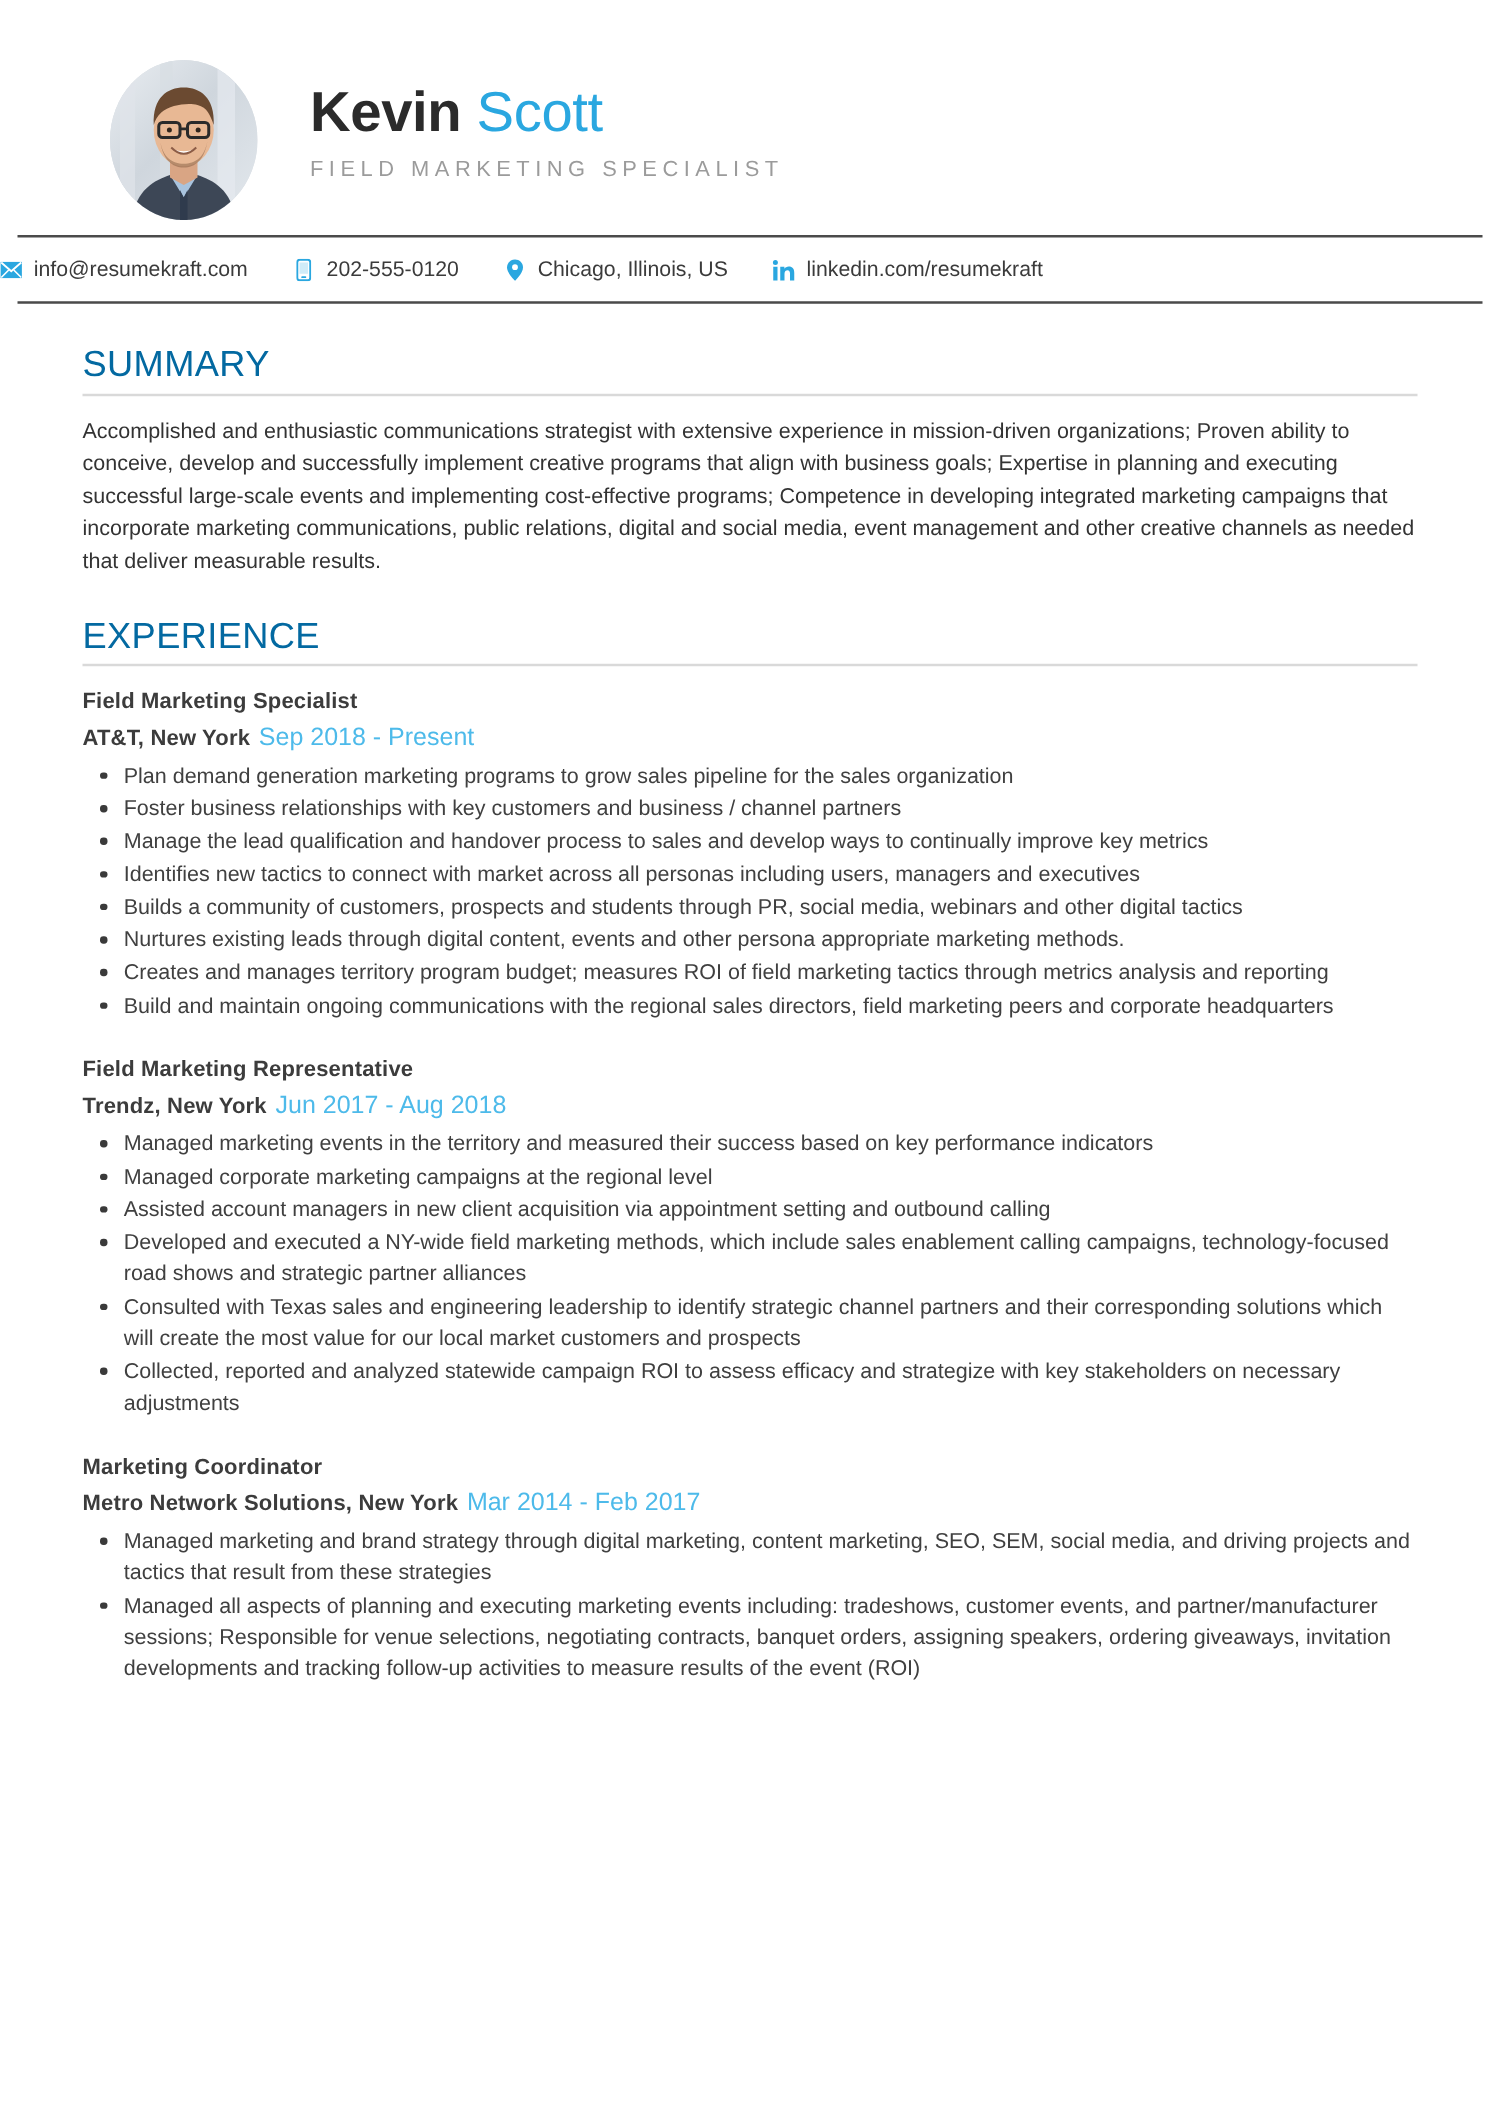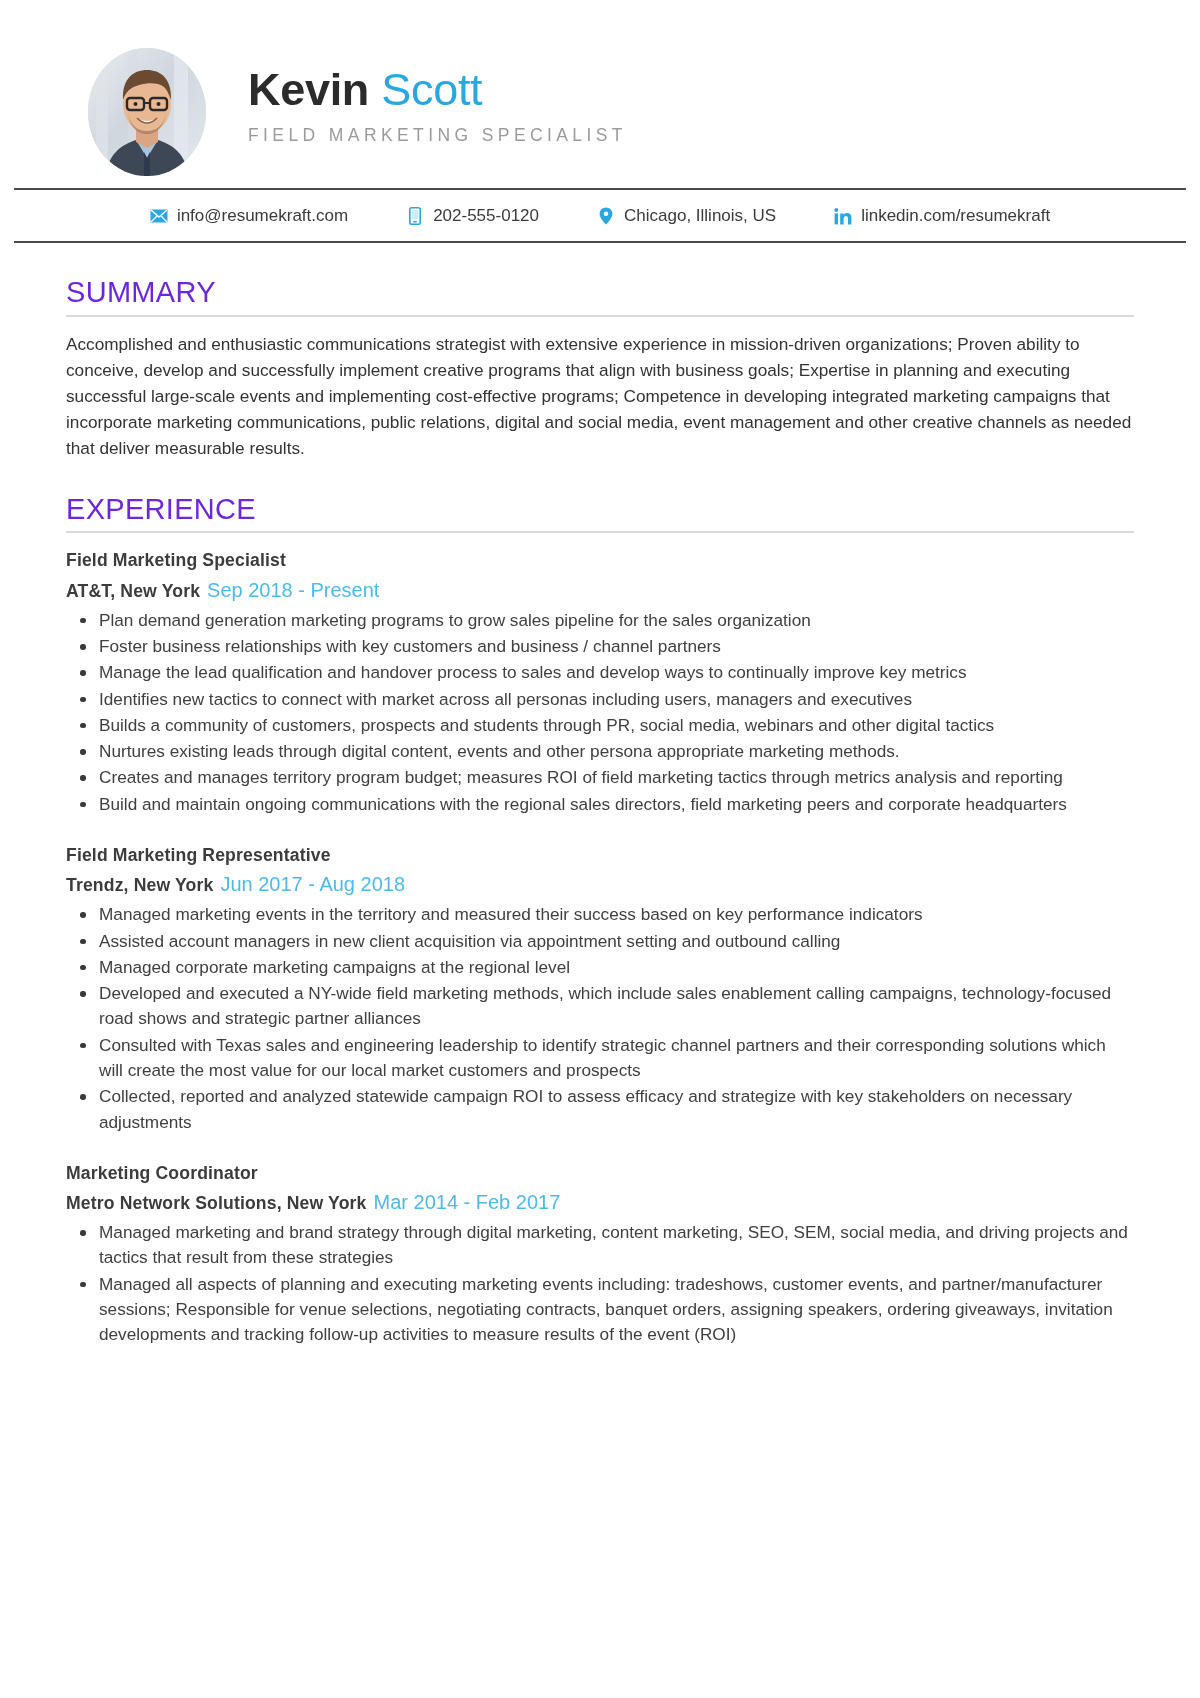--- a/index.html
+++ b/index.html
@@ -73,22 +73,21 @@
   }
   .rule-bottom {
     height: 2px;
     background: #4a4a4a;
     margin: 0 14px;
   }
 
   .contact-bar {
     display: flex;
     align-items: center;
-    justify-content: center;
-    gap: 58px;
+    gap: 36px;
     padding: 16px 0 15px 0;
   }
 
   .contact-item {
     display: flex;
     align-items: center;
     gap: 9px;
     font-size: 17px;
     color: #3b3b3b;
     white-space: nowrap;
@@ -105,21 +104,21 @@
   }
   .cicon svg { display: block; }
 
   
   .content { padding: 34px 66px 40px 66px; }
 
   .section { margin-bottom: 2px; }
 
   .section-title {
     font-size: 29px;
-    color: #6d28d9;
+    color: #0369a1;
     letter-spacing: 0.3px;
     font-weight: 400;
     line-height: 1.1;
     padding-bottom: 6px;
   }
 
   .section-rule {
     height: 2px;
     background: #d9d9d9;
     margin-bottom: 14px;
@@ -313,22 +312,22 @@
 
       <div class="job-spacer"></div>
 
       <div class="job">
         <div class="job-role">Field Marketing Representative</div>
         <div class="job-meta">
           <span class="job-company">Trendz, New York</span><span class="job-dates">Jun 2017 - Aug 2018</span>
         </div>
         <ul class="bullets">
           <li>Managed marketing events in the territory and measured their success based on key performance indicators</li>
+          <li>Managed corporate marketing campaigns at the regional level</li>
           <li>Assisted account managers in new client acquisition via appointment setting and outbound calling</li>
-          <li>Managed corporate marketing campaigns at the regional level</li>
           <li>Developed and executed a NY-wide field marketing methods, which include sales enablement calling campaigns, technology-focused road shows and strategic partner alliances</li>
           <li>Consulted with Texas sales and engineering leadership to identify strategic channel partners and their corresponding solutions which will create the most value for our local market customers and prospects</li>
           <li>Collected, reported and analyzed statewide campaign ROI to assess efficacy and strategize with key stakeholders on necessary adjustments</li>
         </ul>
       </div>
 
       <div class="job-spacer"></div>
 
       <div class="job">
         <div class="job-role">Marketing Coordinator</div>

